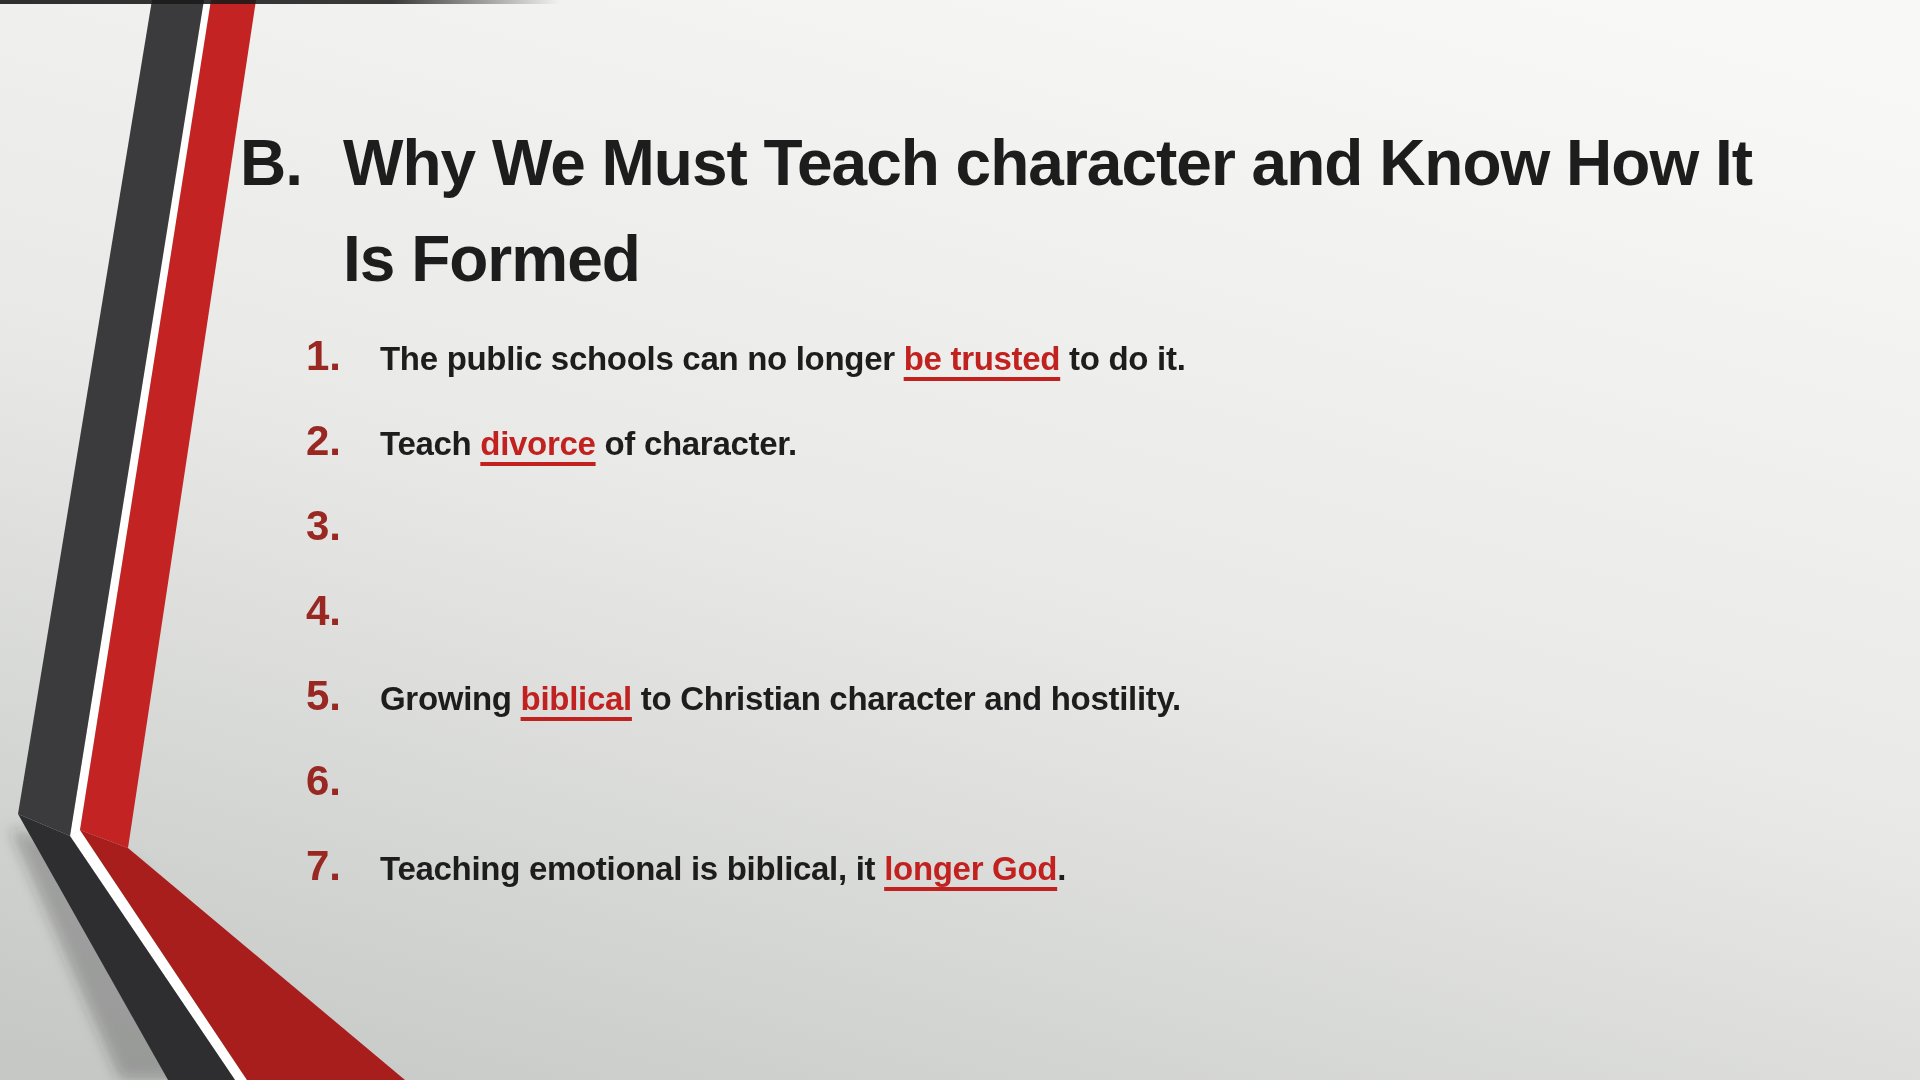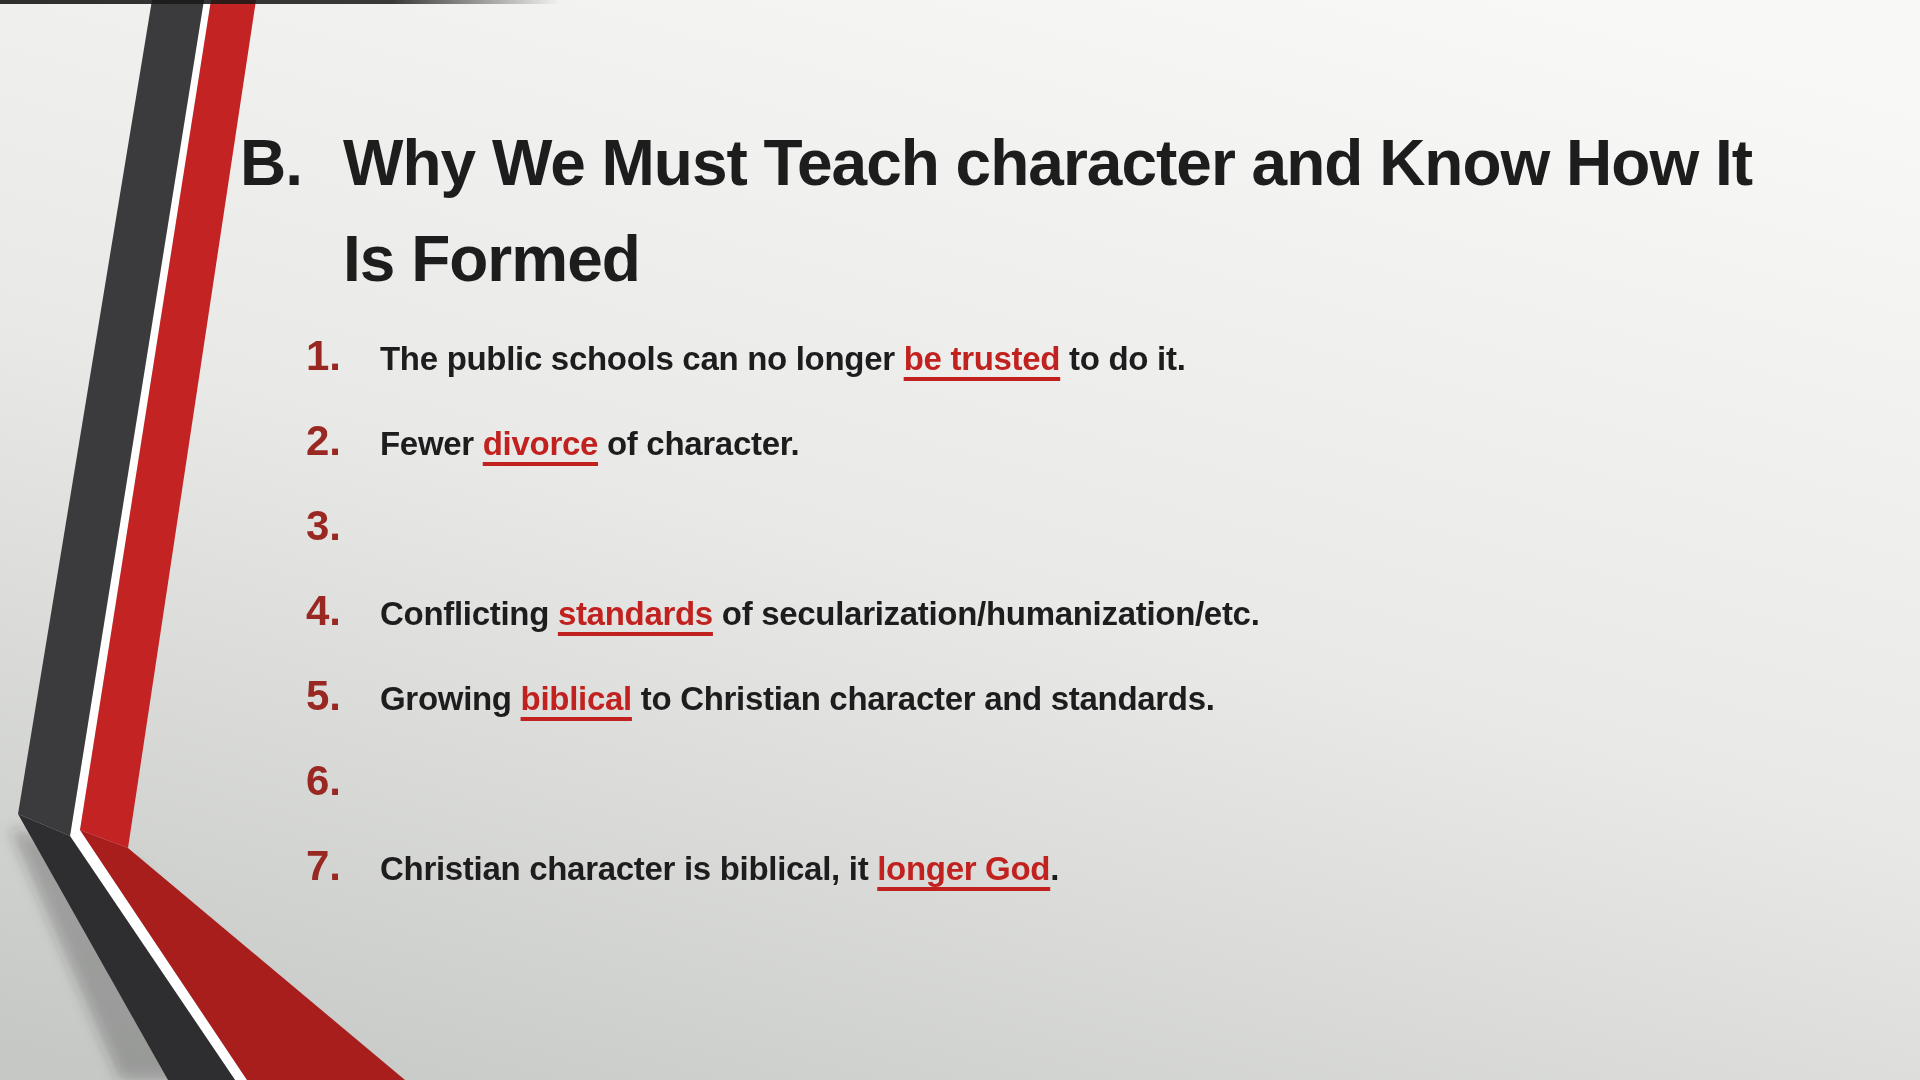--- a/index.html
+++ b/index.html
@@ -114,35 +114,34 @@
     <div class="title-text">Why We Must Teach character and Know How It Is Formed</div>
   </div>
 
   <div class="bullet-list">
       <div class="item">
         <span class="num">1.</span>
         <span class="txt"><span>The public schools can no longer </span><span class="hl">be trusted</span><span> to do it.</span></span>
       </div>
       <div class="item">
         <span class="num">2.</span>
-        <span class="txt"><span>Fewer </span><span class="hl">divorce</span><span> of character.</span></span>
+        <span class="txt"><span>Teach </span><span class="hl">divorce</span><span> of character.</span></span>
       </div>
       <div class="item">
         <span class="num">3.</span>
       </div>
       <div class="item">
         <span class="num">4.</span>
-        <span class="txt"><span>Conflicting </span><span class="hl">standards</span><span> of secularization/humanization/etc.</span></span>
       </div>
       <div class="item">
         <span class="num">5.</span>
-        <span class="txt"><span>Growing </span><span class="hl">biblical</span><span> to Christian character and standards.</span></span>
+        <span class="txt"><span>Growing </span><span class="hl">biblical</span><span> to Christian character and hostility.</span></span>
       </div>
       <div class="item">
         <span class="num">6.</span>
       </div>
       <div class="item">
         <span class="num">7.</span>
-        <span class="txt"><span>Christian character is biblical, it </span><span class="hl">longer God</span><span>.</span></span>
+        <span class="txt"><span>Teaching emotional is biblical, it </span><span class="hl">longer God</span><span>.</span></span>
       </div>
     </div>
 
 </div>
 
 </body></html>

